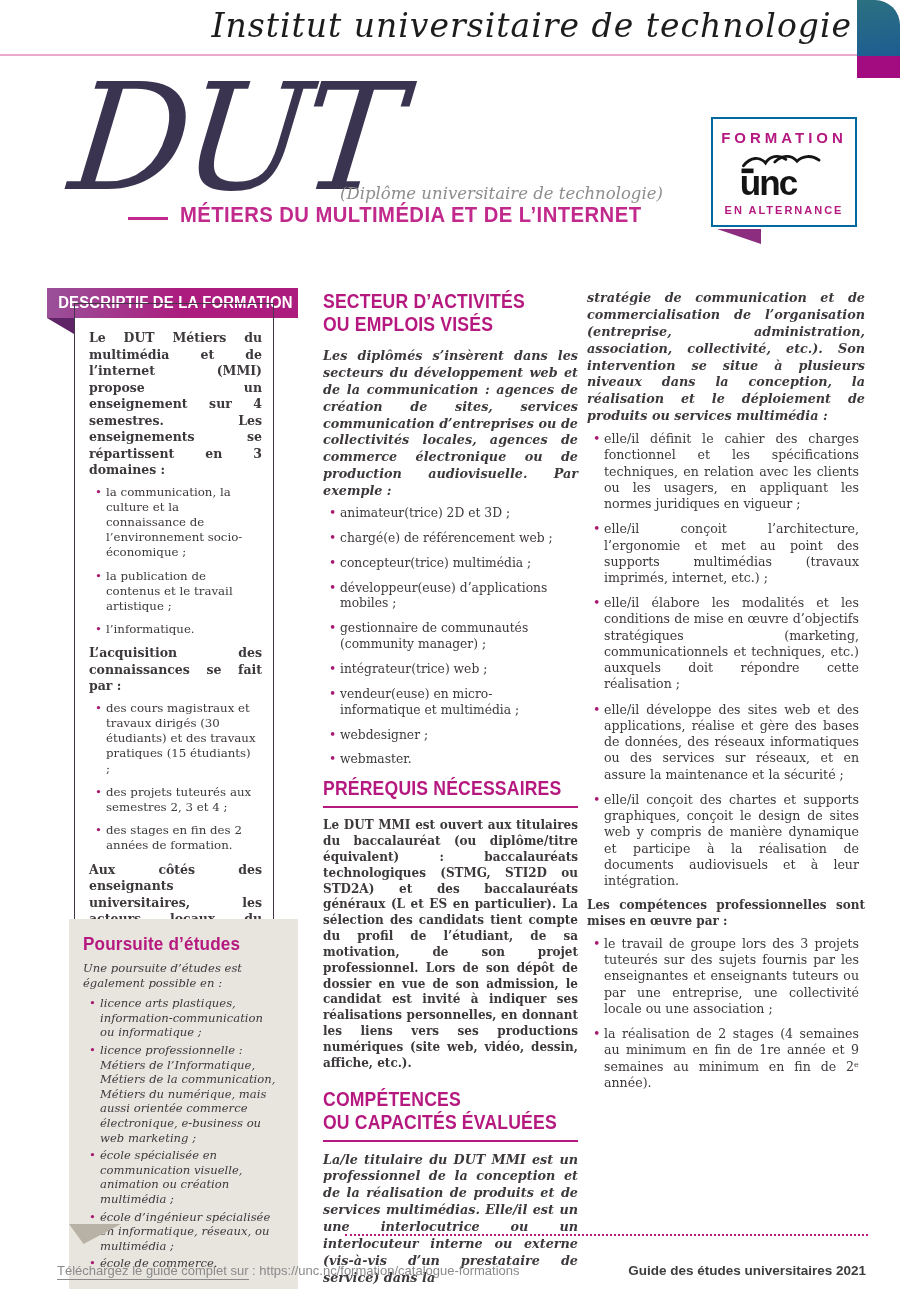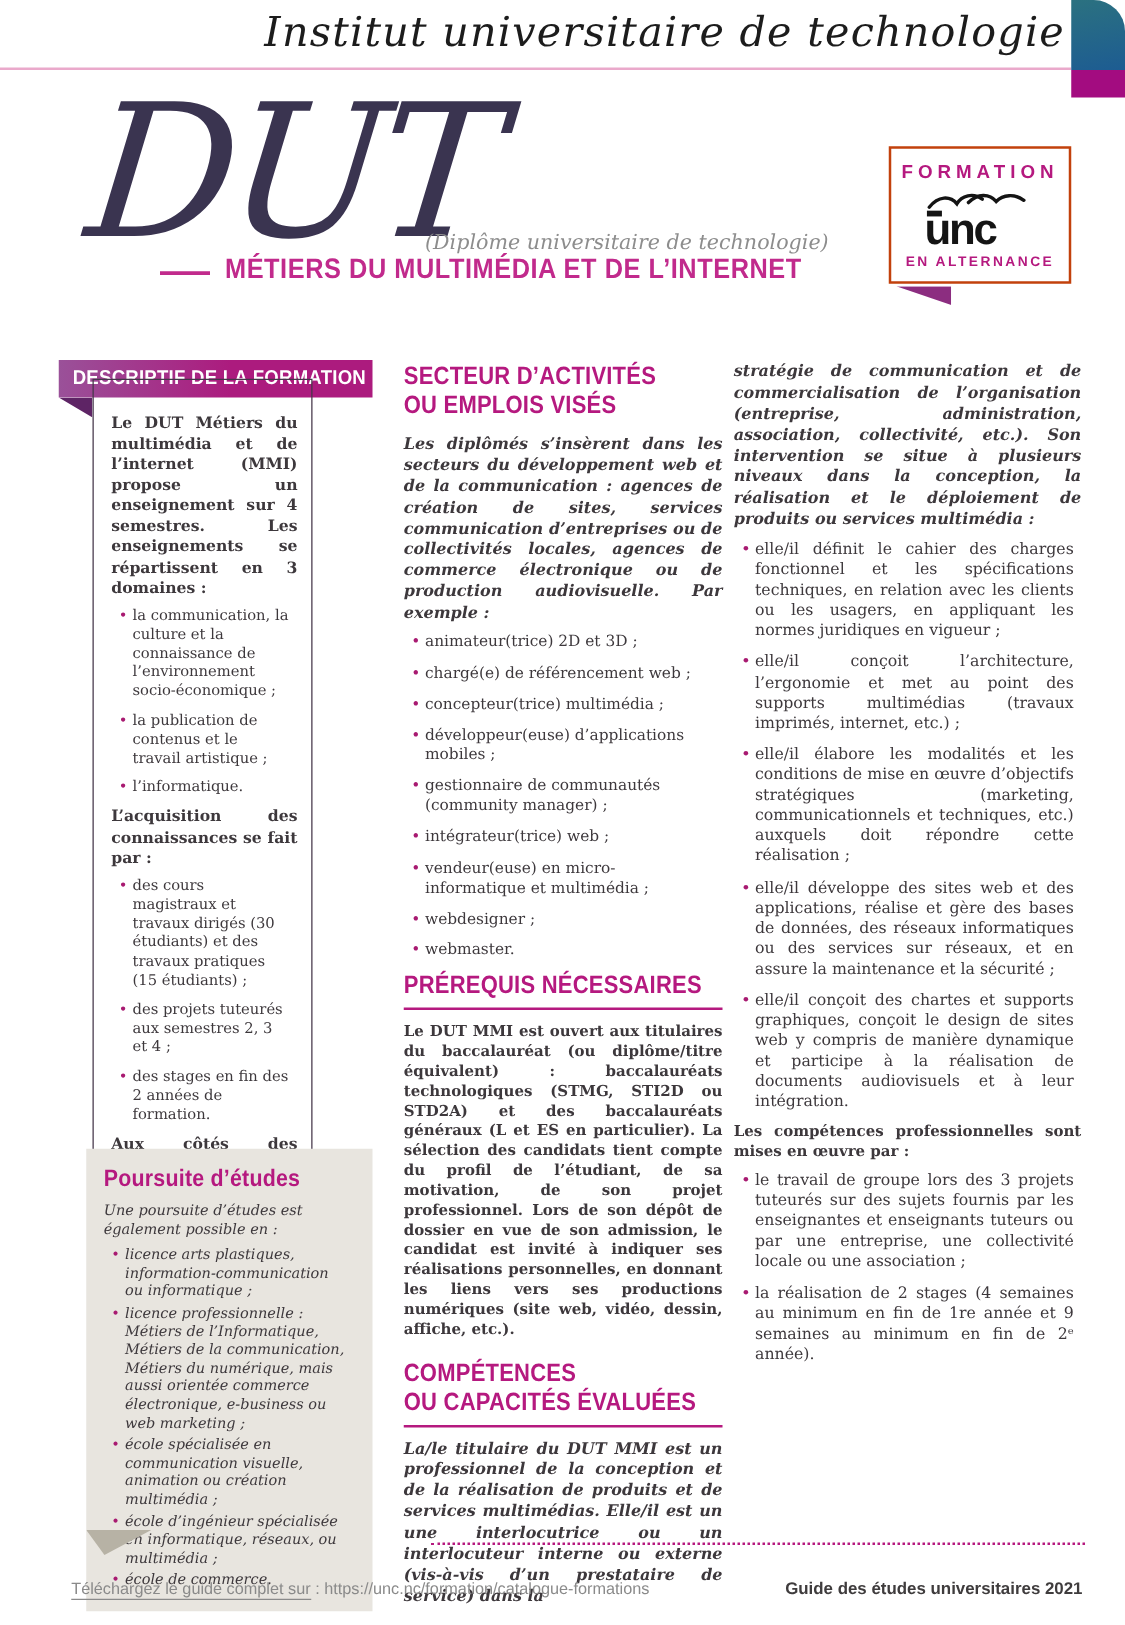--- a/index.html
+++ b/index.html
@@ -18,21 +18,21 @@
   .dut{position:absolute;left:72px;top:64px;font-size:148px;line-height:1;font-style:italic;
     color:#3a3450;transform:skewX(-6deg);letter-spacing:-6px;}
   .dut-sub{position:absolute;left:340px;top:184px;font-style:italic;font-size:16.5px;color:#8d8d8d;}
   .title-dash{position:absolute;left:128px;top:217px;width:40px;height:3px;background:#c12a8c;}
   .degree-title{position:absolute;left:180px;top:202px;font-family:"Liberation Sans",sans-serif;
     font-weight:bold;font-size:22.5px;color:#c12a8c;white-space:nowrap;}
   .degree-title>span{display:inline-block;transform:scaleX(.9);transform-origin:0 0;letter-spacing:.5px;}
 
   
   .formation-box{position:absolute;left:711px;top:117px;width:146px;box-sizing:border-box;
-    border:2px solid #c2410c;background:#fff;display:flex;flex-direction:column;
+    border:2px solid #0369a1;background:#fff;display:flex;flex-direction:column;
     align-items:center;padding:10px 4px 9px;gap:5px;}
   .formation-top{font-family:"Liberation Sans",sans-serif;font-weight:bold;font-size:15px;
     letter-spacing:4px;color:#b5197f;}
   .formation-bottom{font-family:"Liberation Sans",sans-serif;font-weight:bold;font-size:11px;
     letter-spacing:2px;color:#b5197f;}
   .formation-fold{position:absolute;left:717px;top:229px;width:44px;height:15px;background:#8c2d80;
     clip-path:polygon(0 0,100% 0,100% 100%);}
 
   
   .h2{font-family:"Liberation Sans",sans-serif;font-weight:bold;font-size:20px;color:#b5197f;
@@ -48,21 +48,21 @@
   ul.dots.justify li{text-align:justify;}
 
   
   .banner{position:absolute;left:47px;top:288px;width:251px;height:30px;
     background:linear-gradient(90deg,#9a5199 0%,#ac1b7e 55%);}
   .banner>span{display:inline-block;transform:scaleX(.93);transform-origin:0 0;
     font-family:"Liberation Sans",sans-serif;font-weight:bold;font-size:16px;color:#fff;
     line-height:30px;padding-left:12px;white-space:nowrap;letter-spacing:.2px;}
   .banner-fold{position:absolute;left:47px;top:318px;width:27px;height:16px;background:#5e2465;
     clip-path:polygon(0 0,100% 0,100% 100%);}
-  .desc-box{position:absolute;left:74px;top:303px;width:176px;box-sizing:border-box;
+  .desc-box{position:absolute;left:74px;top:303px;width:200px;box-sizing:border-box;
     border:1.5px solid #443649;padding:26px 11px 12px 14px;}
   .desc-box .bjust{font-size:12.5px;}
   .desc-box ul.dots li{font-size:11.8px;margin-bottom:8px;}
   .mt10{margin-top:10px;} .mt12{margin-top:12px;} .mt8{margin-top:8px;}
 
   .gray-box{position:absolute;left:69px;top:919px;width:229px;box-sizing:border-box;
     background:#e8e5df;padding:14px 14px 12px;}
   .gray-box .h2>span{transform:scaleX(.9);font-size:19px;}
   .gray-box .intro{font-style:italic;font-size:11.6px;line-height:1.27;margin:6px 0 3px;}
   .gray-box ul.dots li{font-style:italic;font-size:11.6px;line-height:1.26;margin-bottom:3px;}

